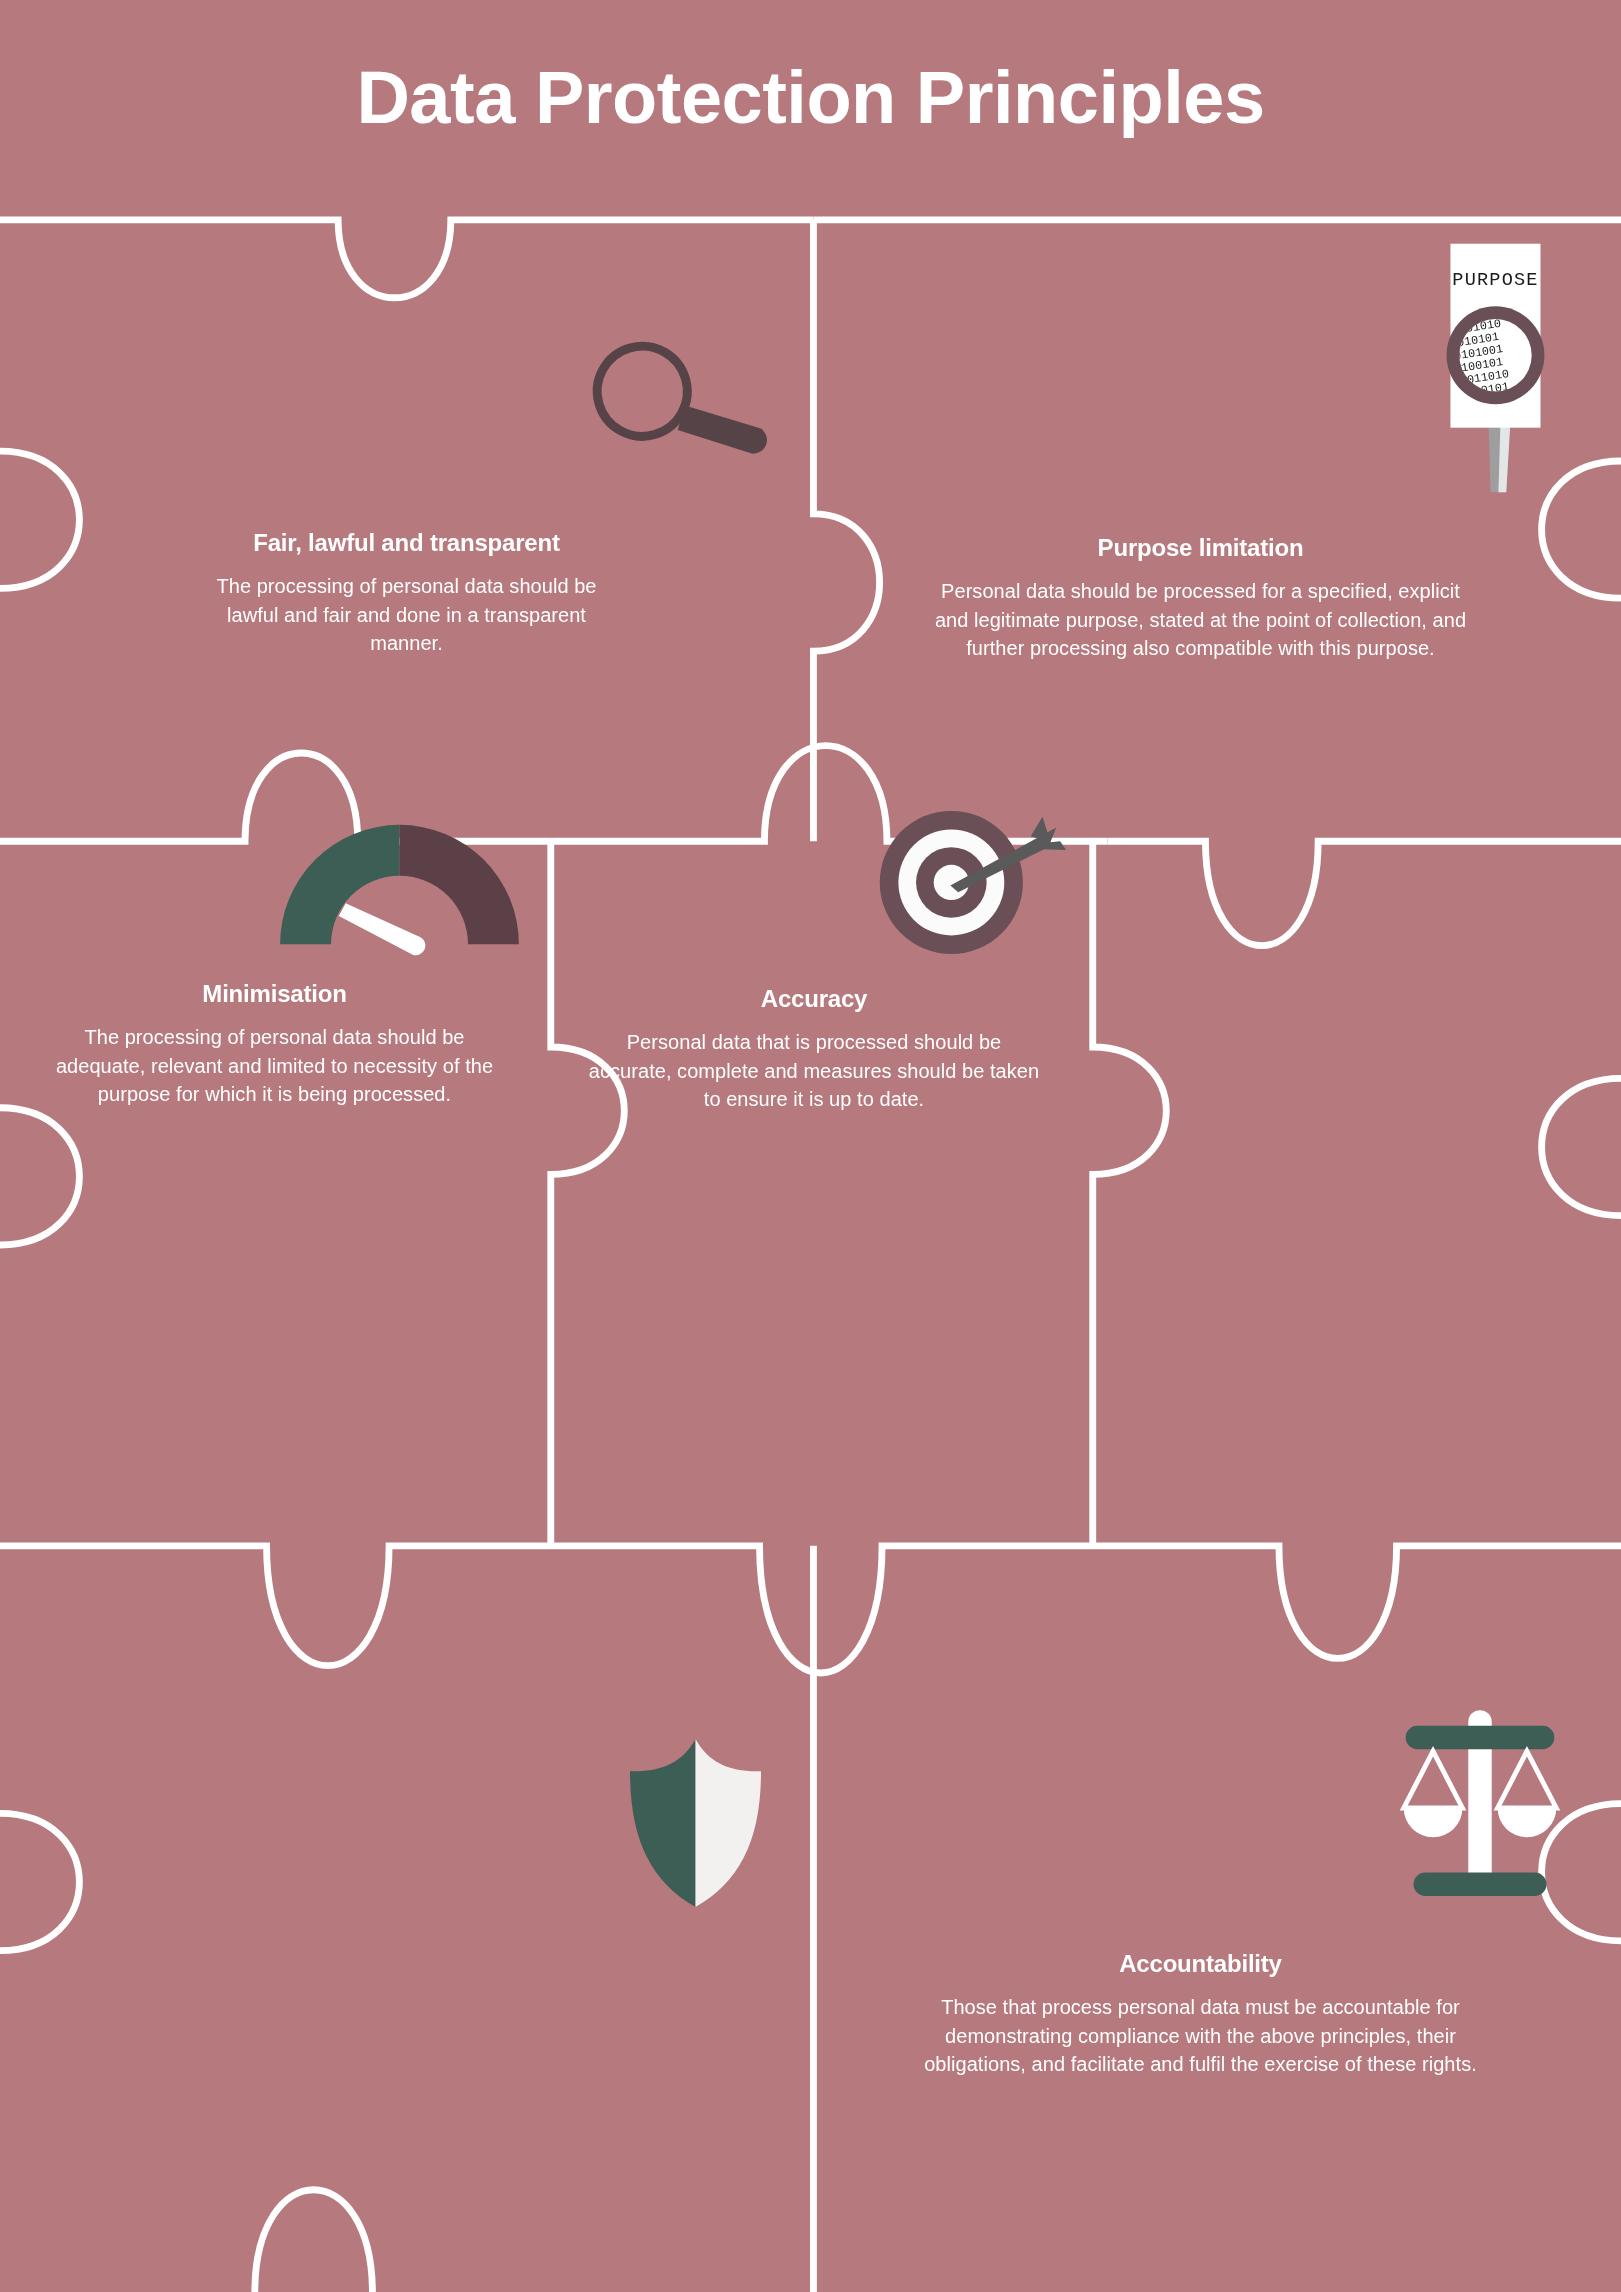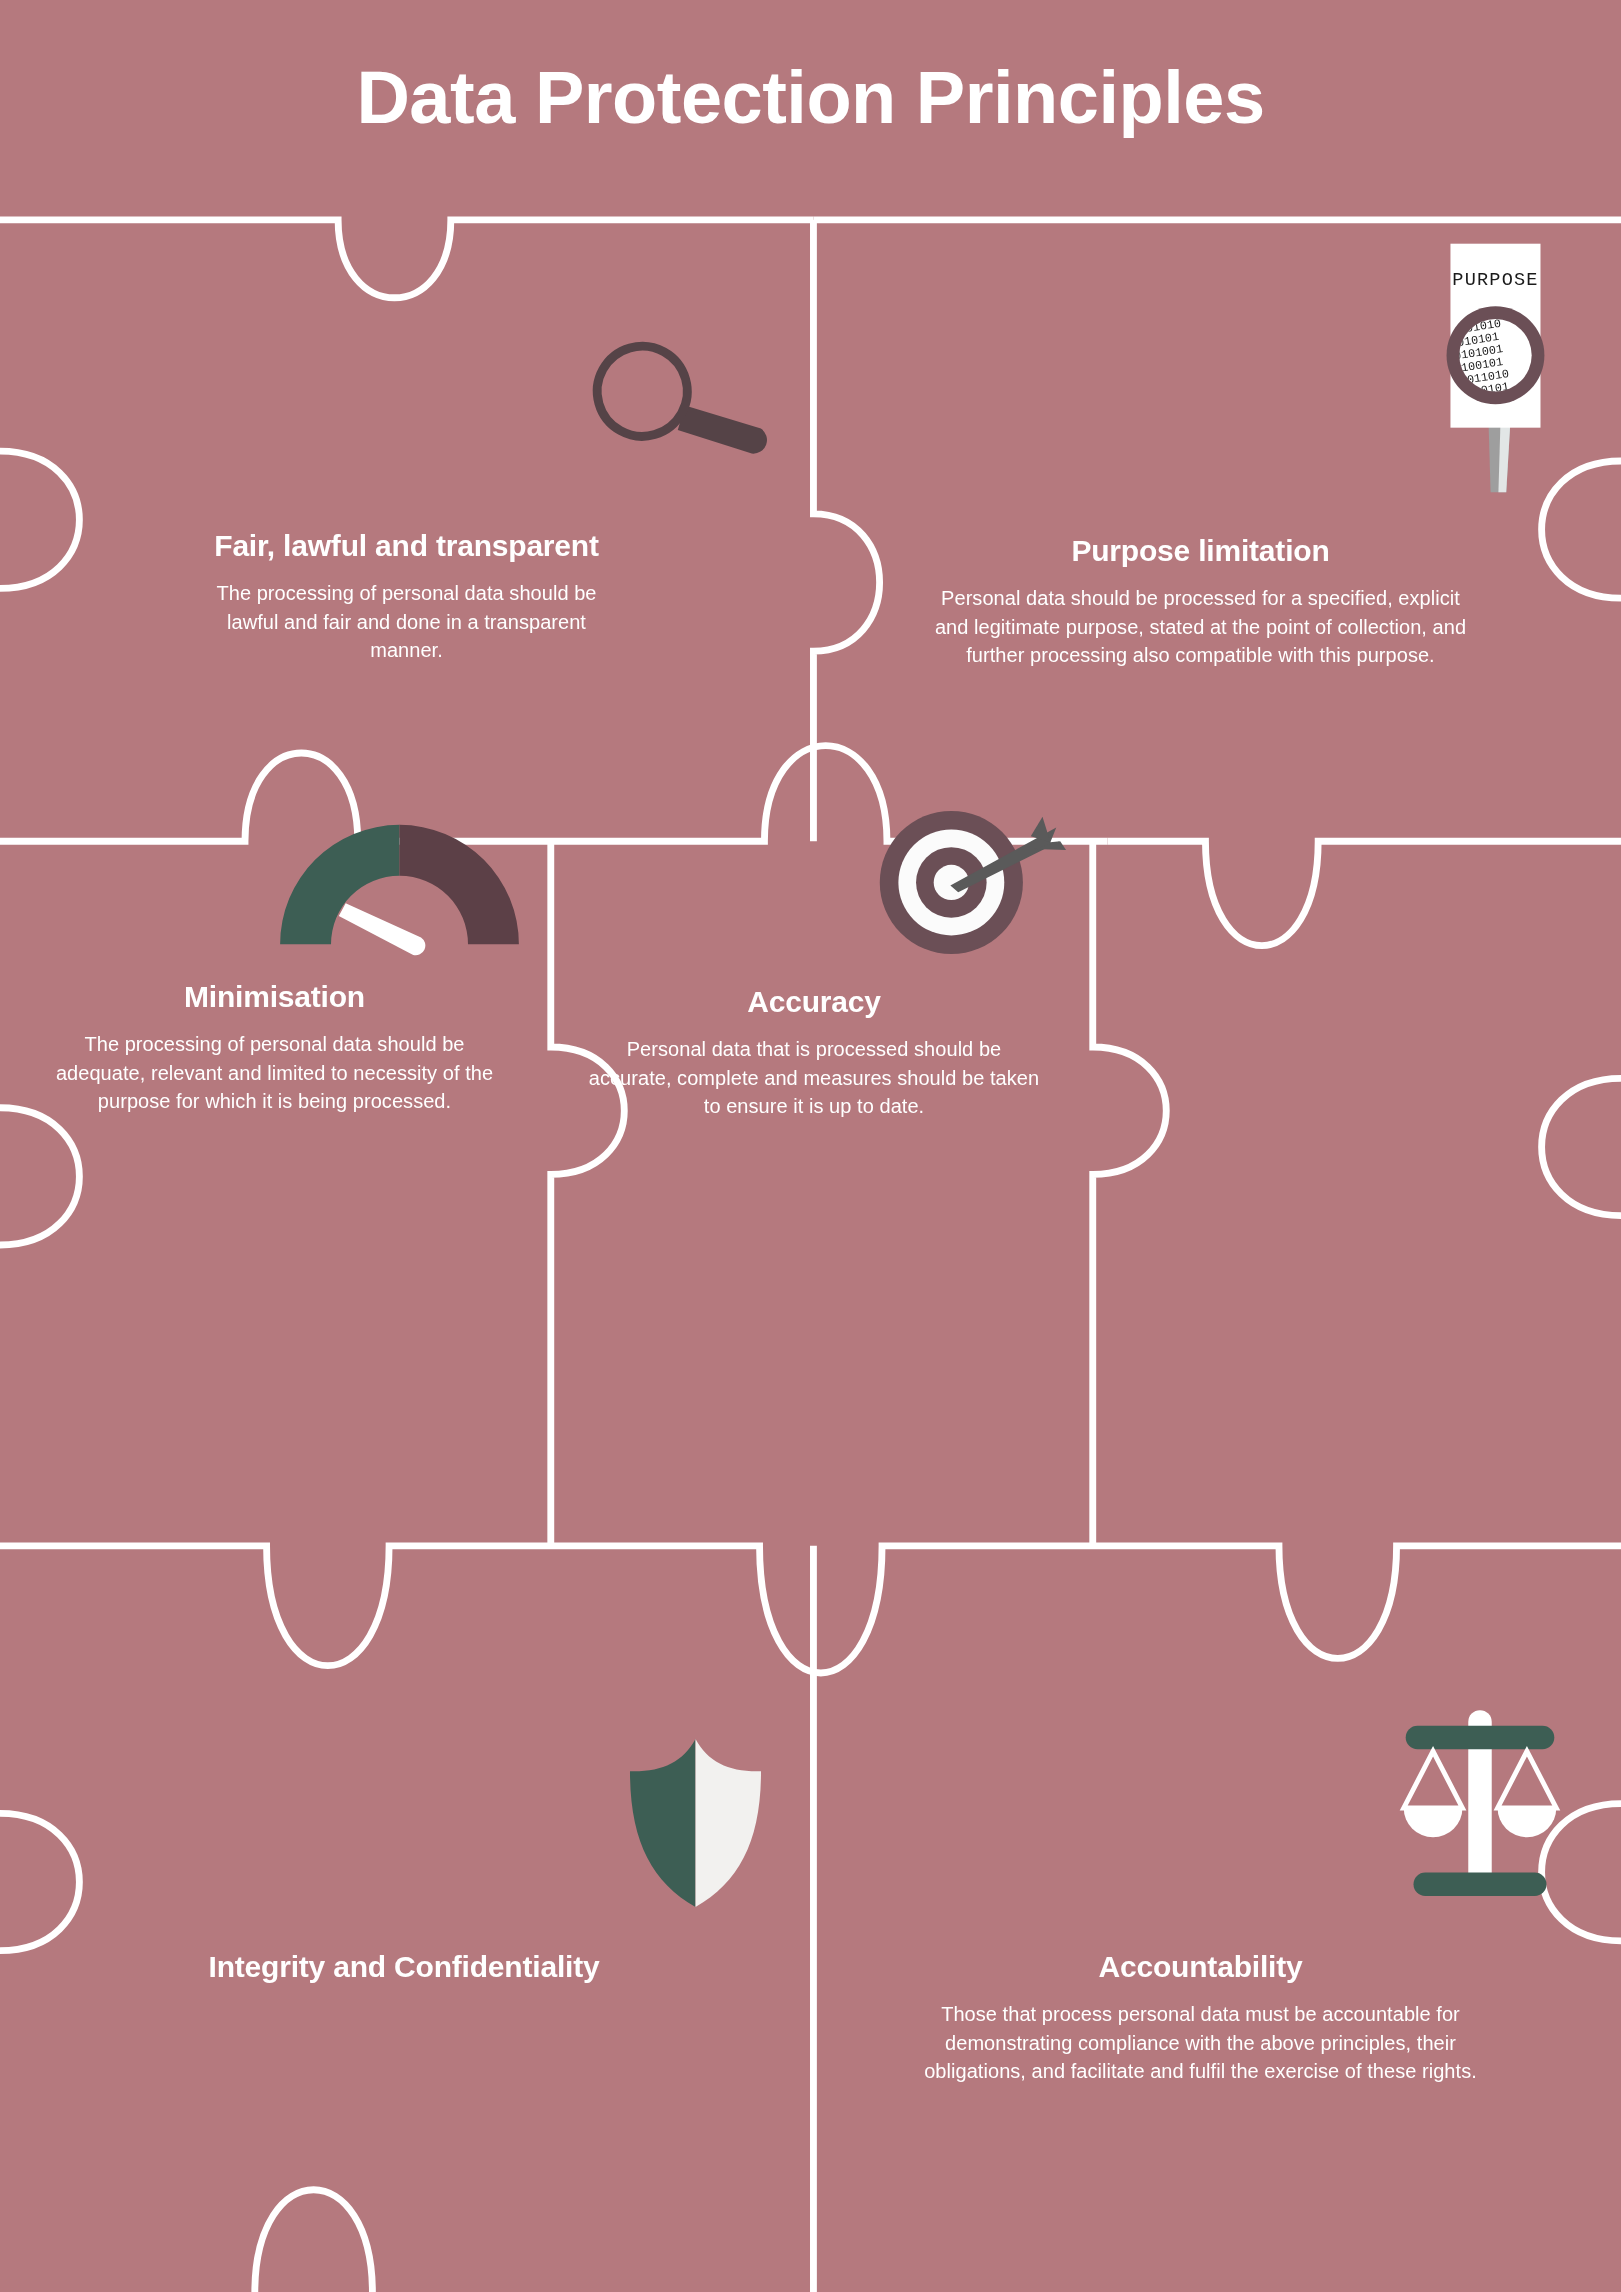--- a/index.html
+++ b/index.html
@@ -16,21 +16,21 @@
   #title{
     position:absolute;left:0;top:59px;width:1621px;text-align:center;
     color:#ffffff;font-size:74px;font-weight:bold;letter-spacing:-0.5px;
     line-height:1.05;
   }
 
   
   .card{position:absolute;text-align:center;color:#ffffff;}
   .card .heading{
     font-weight:bold;color:#ffffff;line-height:1.15;
-    font-size:30px;letter-spacing:-0.2px;
+    font-size:24px;letter-spacing:-0.2px;
   }
   .card .body{
     font-weight:400;color:#ffffff;line-height:1.43;
     font-size:20px;margin-top:15.7px;letter-spacing:0.05px;
   }
   .card .icon-wrap{display:flex;align-items:flex-end;justify-content:flex-end;}
 
   
   #c-fair      {left:44px;  top:529px; width:725px;}
   #c-fair .icon-wrap{position:absolute;left:0;top:-225px;width:725px;height:186px;}
@@ -175,21 +175,20 @@
   </div>
 
 
   <div class="card" id="c-integrity">
     <div class="icon-wrap">
       <svg class="ico" width="147" height="176" viewBox="0 0 150 180">
         <path d="M75 4 C62 28 40 38 8 37 C8 108 30 150 75 176 Z" fill="#3d5e54"></path>
         <path d="M75 4 C88 28 110 38 142 37 C142 108 120 150 75 176 Z" fill="#f2f1ef"></path>
       </svg>
     </div>
-    <div class="heading">Integrity and Confidentiality</div>
   </div>
 
   <div class="card" id="c-account">
     <div class="icon-wrap">
       <svg class="ico" width="176" height="211" viewBox="0 0 180 215">
 
         <rect x="78" y="10" width="24" height="180" rx="12" fill="#ffffff"></rect>
 
         <rect x="14" y="26" width="152" height="24" rx="12" fill="#3d5e54"></rect>
 

